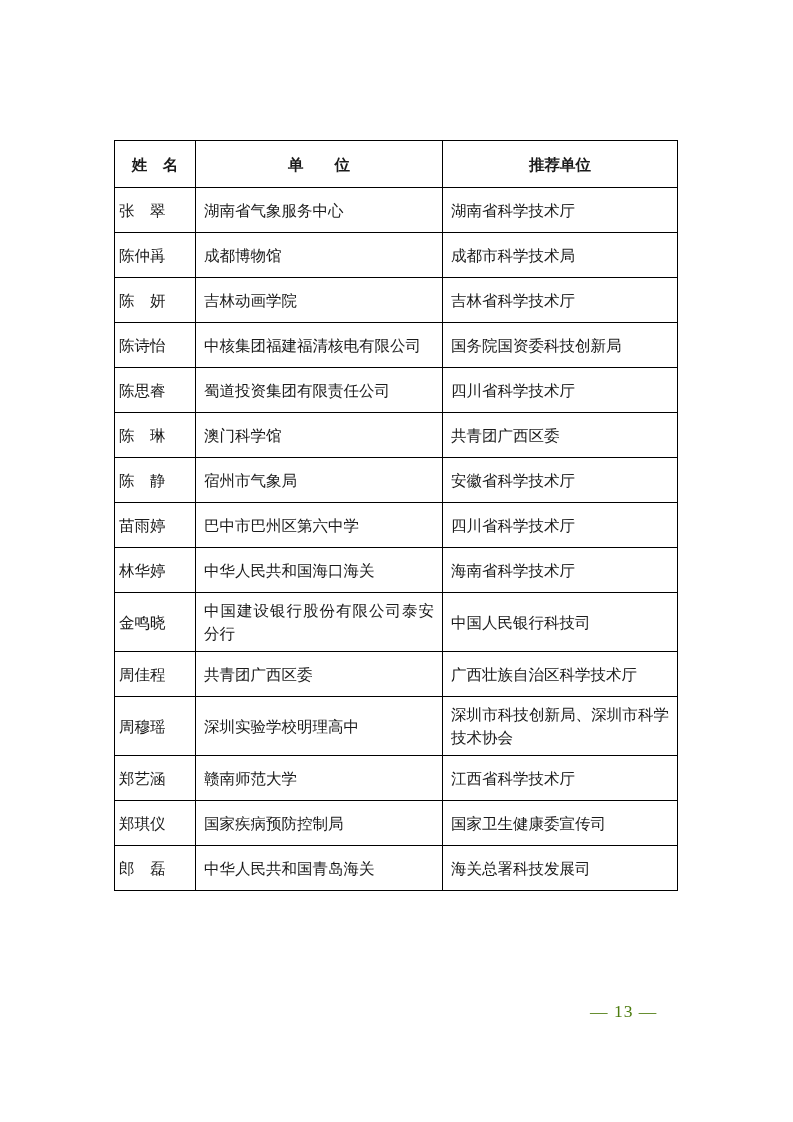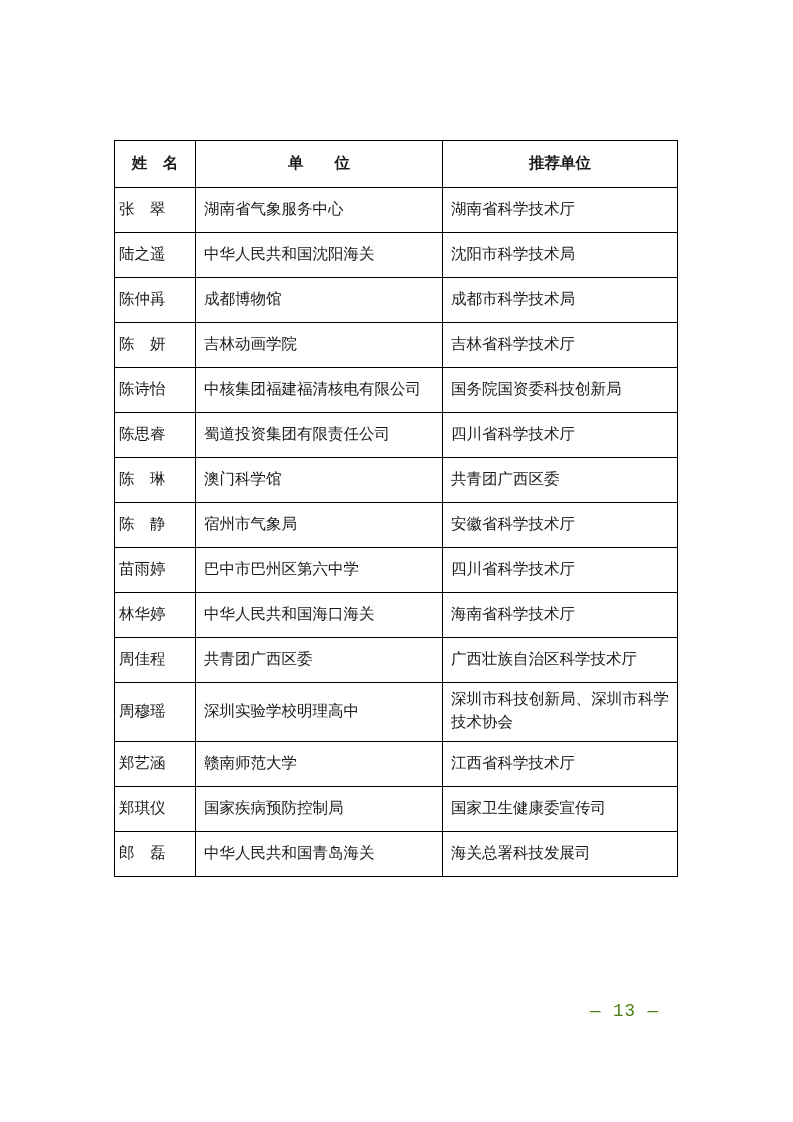--- a/index.html
+++ b/index.html
@@ -5,21 +5,21 @@
   html, body {
     margin: 0;
     padding: 0;
     background: #ffffff;
   }
   .page {
     position: relative;
     width: 699px;
     height: 1122px;
     background: #ffffff;
-    font-family: Liberation Mono, monospace;
+    font-family: Liberation Serif, serif;
     color: #1a1a1a;
     overflow: hidden;
   }
   table.rec-table {
     position: absolute;
     left: 114px;
     top: 140px;
     width: 563px;
     border-collapse: collapse;
     table-layout: fixed;
@@ -79,25 +79,20 @@
         <th>推荐单位</th>
       </tr>
     </thead>
     <tbody>
       <tr>
         <td class="c-name">张　翠</td>
         <td class="c-unit">湖南省气象服务中心</td>
         <td class="c-rec">湖南省科学技术厅</td>
       </tr>
       <tr>
-        <td class="c-name">陆之遥</td>
-        <td class="c-unit">中华人民共和国沈阳海关</td>
-        <td class="c-rec">沈阳市科学技术局</td>
-      </tr>
-      <tr>
         <td class="c-name">陈仲爯</td>
         <td class="c-unit">成都博物馆</td>
         <td class="c-rec">成都市科学技术局</td>
       </tr>
       <tr>
         <td class="c-name">陈　妍</td>
         <td class="c-unit">吉林动画学院</td>
         <td class="c-rec">吉林省科学技术厅</td>
       </tr>
       <tr>
@@ -124,20 +119,25 @@
         <td class="c-name">苗雨婷</td>
         <td class="c-unit">巴中市巴州区第六中学</td>
         <td class="c-rec">四川省科学技术厅</td>
       </tr>
       <tr>
         <td class="c-name">林华婷</td>
         <td class="c-unit">中华人民共和国海口海关</td>
         <td class="c-rec">海南省科学技术厅</td>
       </tr>
       <tr>
+        <td class="c-name">金鸣晓</td>
+        <td class="c-unit">中国建设银行股份有限公司泰安分行</td>
+        <td class="c-rec">中国人民银行科技司</td>
+      </tr>
+      <tr>
         <td class="c-name">周佳程</td>
         <td class="c-unit">共青团广西区委</td>
         <td class="c-rec">广西壮族自治区科学技术厅</td>
       </tr>
       <tr>
         <td class="c-name">周穆瑶</td>
         <td class="c-unit">深圳实验学校明理高中</td>
         <td class="c-rec">深圳市科技创新局、深圳市科学技术协会</td>
       </tr>
       <tr>

